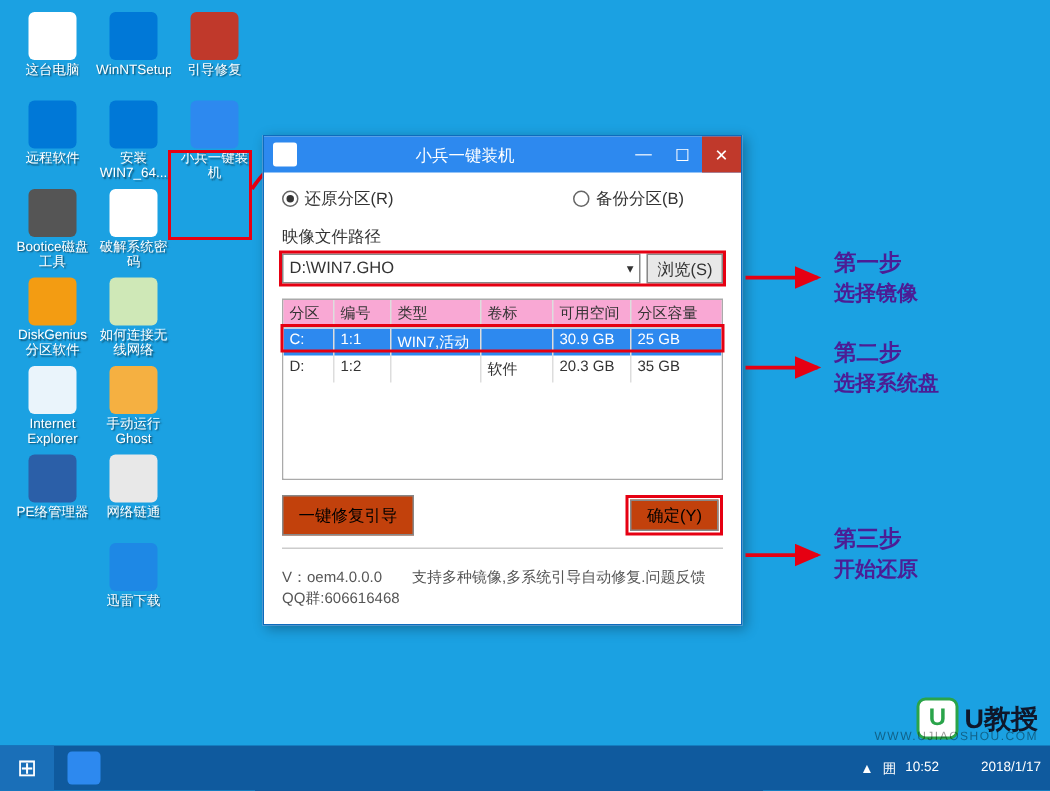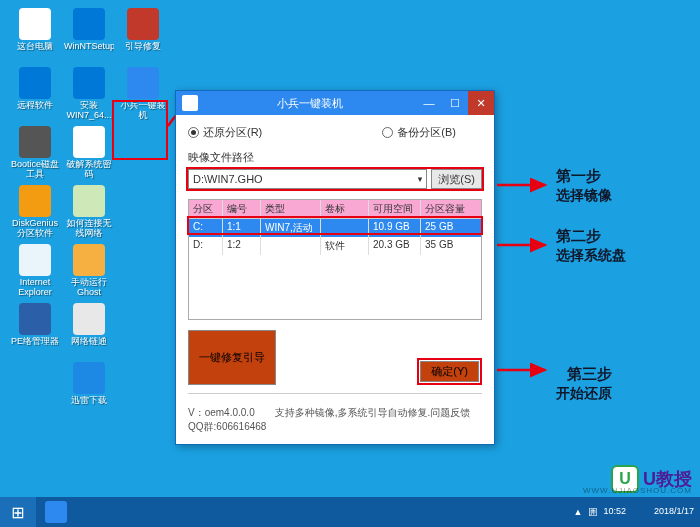--- a/index.html
+++ b/index.html
@@ -42,40 +42,40 @@
 .part-table { margin-top: 10px; border: 1px solid #aaa; }
 .part-head { display: flex; background: #f9a8d4; border-bottom: 1px solid #ccc; }
 .part-head > div, .part-row > div { font-size: 10px; padding: 2px 4px; border-right: 1px solid #ddd; }
 .pc1 { width: 34px; } .pc2 { width: 38px; } .pc3 { width: 60px; } .pc4 { width: 48px; } .pc5 { width: 52px; } .pc6 { width: 55px; border-right:none !important; }
 .part-body { height: 100px; overflow: auto; background:#fff; }
 .part-row { display: flex; }
 .part-row.sel { background: #2d89ef; color: #fff; }
 
 .btn-row { display: flex; justify-content: space-between; margin-top: 10px; }
 .dlg-btn { padding: 2px 10px; border: 1px solid #888; background: #c2410c; font-size: 11px; cursor: pointer; }
-.red-frame-btn { border: 2px solid #e60012; padding: 1px; display:inline-block;margin-top:28px; }
+.red-frame-btn { border: 2px solid #e60012; padding: 1px; display:inline-block; }
 
 .status-line { border-top: 1px solid #ccc; margin-top: 8px; padding-top: 12px; font-size: 10px; color: #555; }
 
 
-.annot { position: absolute; color: #0f172a; font-size: 14px; font-weight: bold; line-height: 1.3; text-align:left; }
+.annot { position: absolute; color: #4c1d95; font-size: 14px; font-weight: bold; line-height: 1.3; text-align:left; }
 .annot .big { font-size: 15px; }
 .arrow-svg { position: absolute; }
 
 
 .taskbar { position: absolute; bottom: 0; left: 0; width: 100%; height: 30px; background: #0f5a9e; display: flex; align-items: center; }
 .taskbar .start { width: 36px; height: 30px; background: #1a6fb8; display:flex; align-items:center; justify-content:center; color:#fff; cursor:pointer; }
 .taskbar .titem { width: 40px; height: 30px; display:flex; align-items:center; justify-content:center; cursor:pointer; }
 .taskbar .tray { margin-left: auto; color: #fff; font-size: 9px; text-align: right; padding-right: 6px; display:flex; align-items:center; gap:6px; }
 .tray .clock { display:flex; line-height:1.1;gap:28px; }
 
 
 .watermark { position:absolute; right:8px; bottom:34px; display:flex; align-items:center; gap:4px; color:#333; }
 .watermark .wlogo { width:28px; height:28px; background:#fff; border:2px solid #2aa44a; border-radius:6px; display:flex; align-items:center; justify-content:center; color:#2aa44a; font-weight:bold; font-size:16px; }
-.watermark .wtext { font-size:18px; font-weight:bold; color:#4c1d95; }
+.watermark .wtext { font-size:18px; font-weight:bold; color:#0f172a; }
 .watermark .wurl { position:absolute; right:0; bottom:-2px; font-size:8px; color:rgba(0,0,0,0.4); letter-spacing:1px; }
 </style>
 </head>
 <body>
 
 <div class="desktop">
   <div class="col1" id="col1">
       <div class="desktop-icon">
         <div class="ico" style="background:#fff;"></div>
         <div class="lbl">这台电脑</div>
@@ -194,21 +194,21 @@
         <div class="pc4">卷标</div>
         <div class="pc5">可用空间</div>
         <div class="pc6">分区容量</div>
       </div>
       <div class="part-body" id="partbody">
           <div class="part-row sel">
             <div class="pc1">C:</div>
             <div class="pc2">1:1</div>
             <div class="pc3">WIN7,活动</div>
             <div class="pc4"></div>
-            <div class="pc5">10.9 GB</div>
+            <div class="pc5">30.9 GB</div>
             <div class="pc6">25 GB</div>
           </div>
           <div class="part-row">
             <div class="pc1">D:</div>
             <div class="pc2">1:2</div>
             <div class="pc3"></div>
             <div class="pc4">软件</div>
             <div class="pc5">20.3 GB</div>
             <div class="pc6">35 GB</div>
           </div>
@@ -241,21 +241,21 @@
     <path d="M2,10 L50,10" stroke="#e60012" stroke-width="2.5" fill="none" marker-end="url(#ah2)"></path>
   </svg>
 <div class="annot" style="left:556px; top:226px;">
   <div class="big">第二步</div>
   <div>选择系统盘</div>
 </div>
 
 <svg class="arrow-svg" style="left:495px; top:360px;" width="60" height="20">
     <path d="M2,10 L50,10" stroke="#e60012" stroke-width="2.5" fill="none" marker-end="url(#ah2)"></path>
   </svg>
-<div class="annot" style="left:556px; top:364px;text-align:right;">
+<div class="annot" style="left:556px; top:350px;">
   <div class="big">第三步</div>
   <div>开始还原</div>
 </div>
 
 <div class="watermark">
   <div class="wlogo">U</div>
   <div class="wtext">U教授</div>
   <div class="wurl">WWW.UJIAOSHOU.COM</div>
 </div>
 

